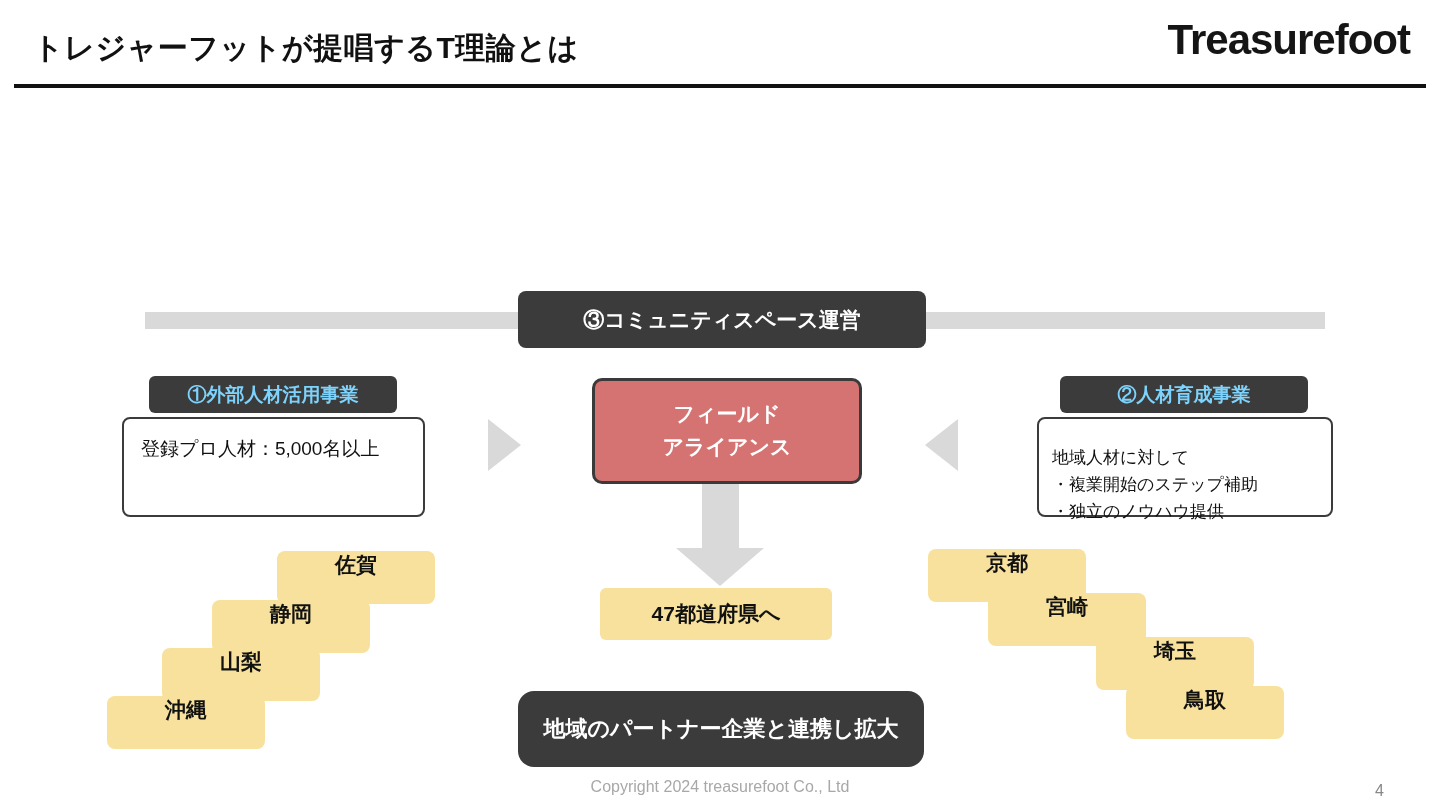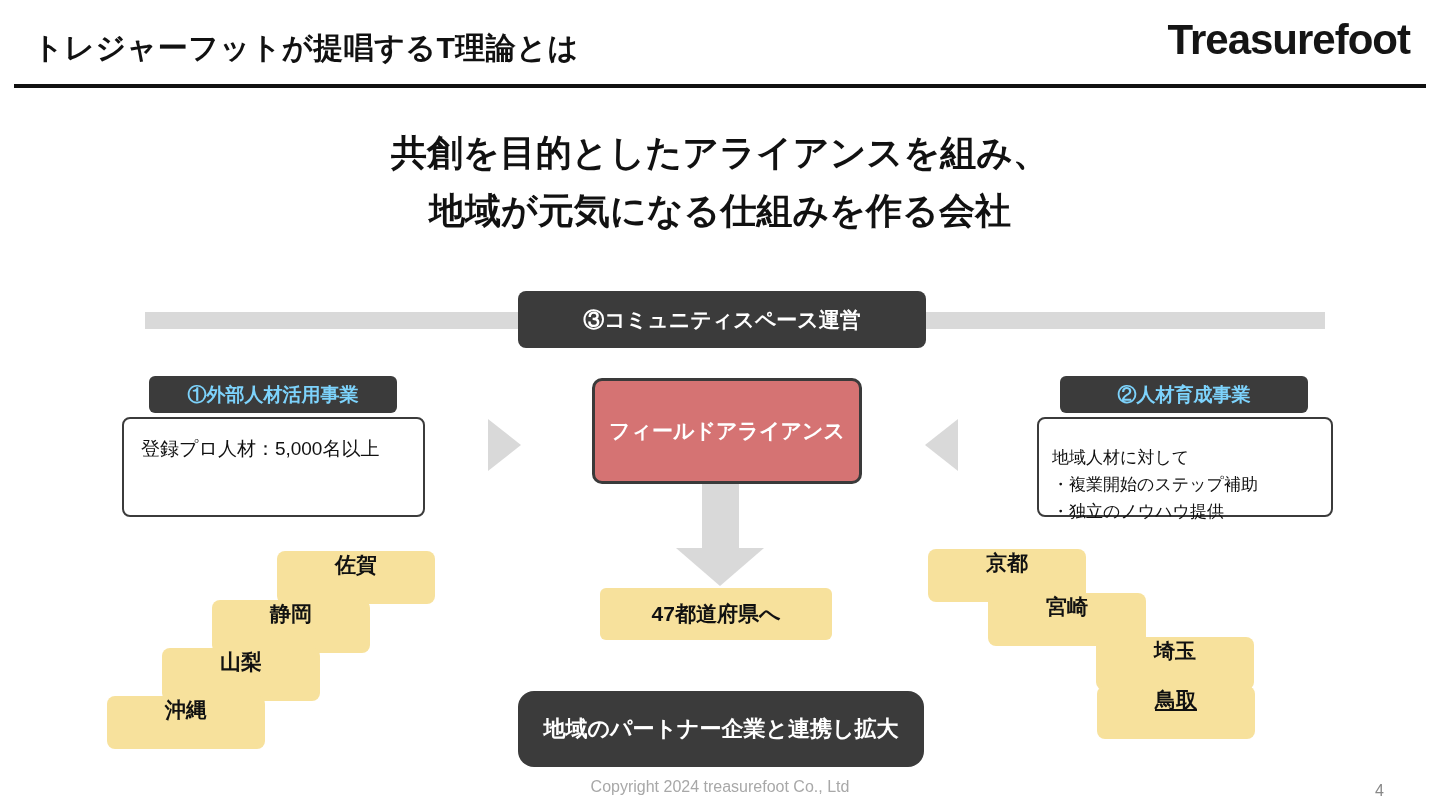--- a/index.html
+++ b/index.html
@@ -74,21 +74,21 @@
   .info-right {
     left:1037px; top:417px; width:296px; height:100px;
     font-size:17px; line-height:1.6; padding:25px 0 0 13px;
   }
 
   
   .center-box {
     position:absolute; left:592px; top:378px; width:270px; height:106px;
     background:var(--red,#d57373); border:3px solid #3a3a3a; border-radius:10px;
     color:#fff; font-weight:bold; font-size:21px; line-height:1.55;
-    display:flex; flex-direction:row; align-items:center; justify-content:center;
+    display:flex; flex-direction:column; align-items:center; justify-content:center;
   }
 
   
   .tri-right {
     position:absolute; left:488px; top:419px; width:0; height:0;
     border-top:26px solid transparent; border-bottom:26px solid transparent;
     border-left:33px solid var(--arrow_gray,#d9d9d9);
   }
   .tri-left {
     position:absolute; left:925px; top:419px; width:0; height:0;
@@ -130,45 +130,41 @@
     font-weight:bold; font-size:21px; color:#111;
     display:flex; justify-content:center;
   }
   .pref-l0 { left:277px; top:551px; }
   .pref-l1 { left:212px; top:600px; }
   .pref-l2 { left:162px; top:648px; }
   .pref-l3 { left:107px; top:696px; }
   .pref-r0 { left:928px;  top:549px; }
   .pref-r1 { left:988px;  top:593px; }
   .pref-r2 { left:1096px; top:637px; }
-  .pref-r3 { left:1097px; top:686px;text-decoration:underline; }
+  .pref-r3 { left:1126px; top:686px; }
 
   
   .footer-copy {
     position:absolute; left:0; bottom:16px; width:1440px;
     text-align:center; font-size:16px; color:var(--muted,#a8a8a8);
   }
   .page-num {
     position:absolute; right:56px; bottom:12px;
     font-size:16px; color:#888;
   }
 </style>
 </head>
 <body>
 
 <div class="slide">
 
   <div class="header-title">トレジャーフットが提唱するT理論とは</div>
   <div class="brand-logo">Treasurefoot</div>
   <div class="header-rule"></div>
 
-  <div class="headline">
-    <div>共創を目的としたアライアンスを組み、</div>
-    <div>地域が元気になる仕組みを作る会社</div>
-  </div>
 
   <div class="connector-bar"></div>
 
   <div class="banner-top">
     <span>③コミュニティスペース運営</span>
   </div>
 
   <div class="badge badge-left">
     <span>①外部人材活用事業</span>
   </div>

